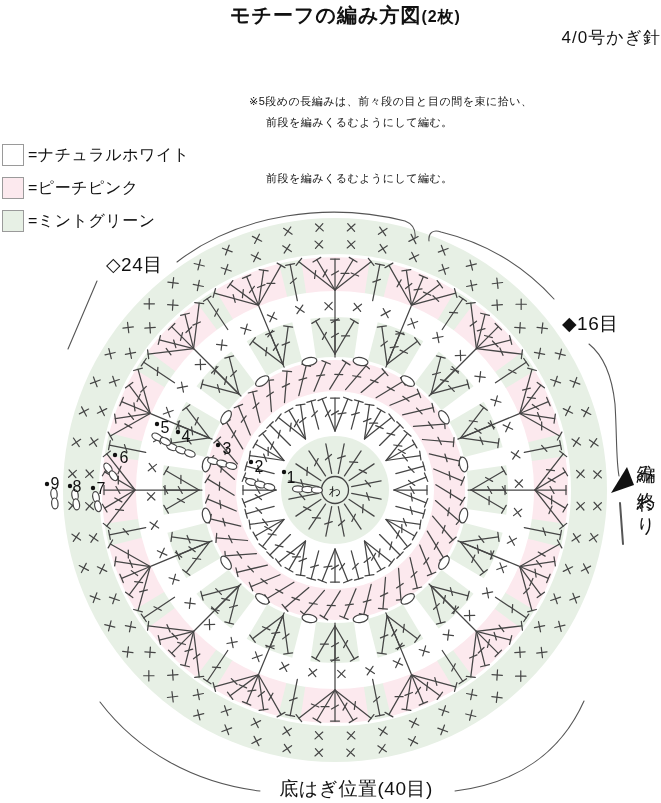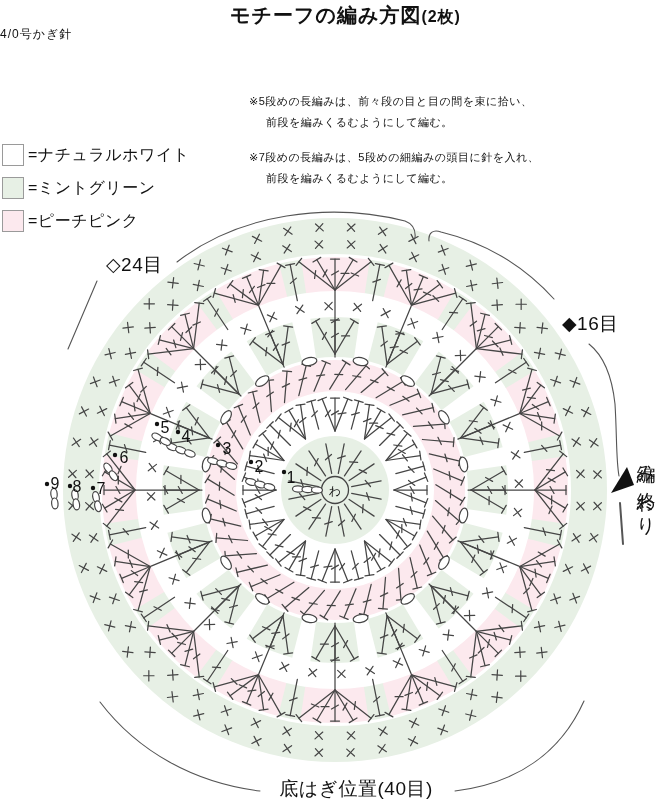--- a/index.html
+++ b/index.html
@@ -4,21 +4,21 @@
 <style>
   html,body{margin:0;padding:0;}
   body{
     width:661px;height:803px;position:relative;background:#fff;overflow:hidden;
     font-family:"Liberation Sans","DejaVu Sans",sans-serif;color:#111;
     -webkit-font-smoothing:antialiased;
   }
   .abs{position:absolute;}
   .page-title{top:2px;left:0;width:661px;text-align:center;font-size:20px;font-weight:bold;letter-spacing:1px;padding-left:15px;}
   .page-title .paren{font-size:16px;}
-  .page-subtitle{top:26px;left:0;width:661px;text-align:left;font-size:12px;letter-spacing:1px;}
+  .page-subtitle{top:26px;left:0;width:661px;text-align:right;font-size:17px;letter-spacing:1px;}
   .notes{top:91px;left:249px;width:412px;font-size:11px;line-height:21px;letter-spacing:0.5px;}
   .note{padding-left:17px;text-indent:-17px;margin:0 0 14px 0;}
   .legend{top:144px;left:2px;}
   .legend-row{display:flex;align-items:flex-end;margin-bottom:11px;height:22px;}
   .swatch{width:20px;height:20px;border:1.5px solid #9a9a9a;margin-right:4px;flex:0 0 auto;}
   .legend-label{font-size:16px;letter-spacing:0.5px;}
   .lbl{font-size:19px;letter-spacing:0.5px;white-space:nowrap;z-index:3;}
   .lbl-open{top:252px;left:106px;text-align:center;}
   .lbl-filled{top:311px;left:562px;}
   .lbl-end{top:449px;left:633px;writing-mode:vertical-rl;letter-spacing:3px;}
@@ -28,35 +28,35 @@
 </head>
 <body>
 
 <div class="abs page-title">
   <span>モチーフの編み方図</span><span class="paren">(2枚)</span>
 </div>
 <div class="abs page-subtitle">4/0号かぎ針</div>
 
 <div class="abs notes">
   <p class="note"><span>※5段めの長編みは、前々段の目と目の間を束に拾い、</span><br><span>前段を編みくるむようにして編む。</span></p>
-  <p class="note"><span>※7段めの長編みは、5段めの細編みの頭目に針を入れ、</span><br><span>前段を編みくるむようにして編む。</span></p>
+  <p class="note"><br><span>前段を編みくるむようにして編む。</span></p>
 </div>
 
 <div class="abs legend">
   <div class="legend-row">
     <div class="swatch" style="background: rgb(255, 255, 255);"></div>
     <div class="legend-label">=ナチュラルホワイト</div>
   </div>
   <div class="legend-row">
+    <div class="swatch" style="background: rgb(252, 233, 238);"></div>
+    <div class="legend-label">=ピーチピンク</div>
+  </div>
+  <div class="legend-row">
     <div class="swatch" style="background: rgb(231, 240, 229);"></div>
     <div class="legend-label">=ミントグリーン</div>
-  </div>
-  <div class="legend-row">
-    <div class="swatch" style="background: rgb(252, 233, 238);"></div>
-    <div class="legend-label">=ピーチピンク</div>
   </div>
 </div>
 
 <div class="abs lbl lbl-open">◇24目</div>
 <div class="abs lbl lbl-filled">◆16目</div>
 <div class="abs lbl lbl-end">編み終わり</div>
 <div class="abs lbl lbl-bottom">底はぎ位置(40目)</div>
 
 <svg id="chart" width="661" height="803" viewBox="0 0 661 803">
     <circle cx="335" cy="490" r="272" fill="#e7f0e5" stroke="none" stroke-width="1.3"></circle>

